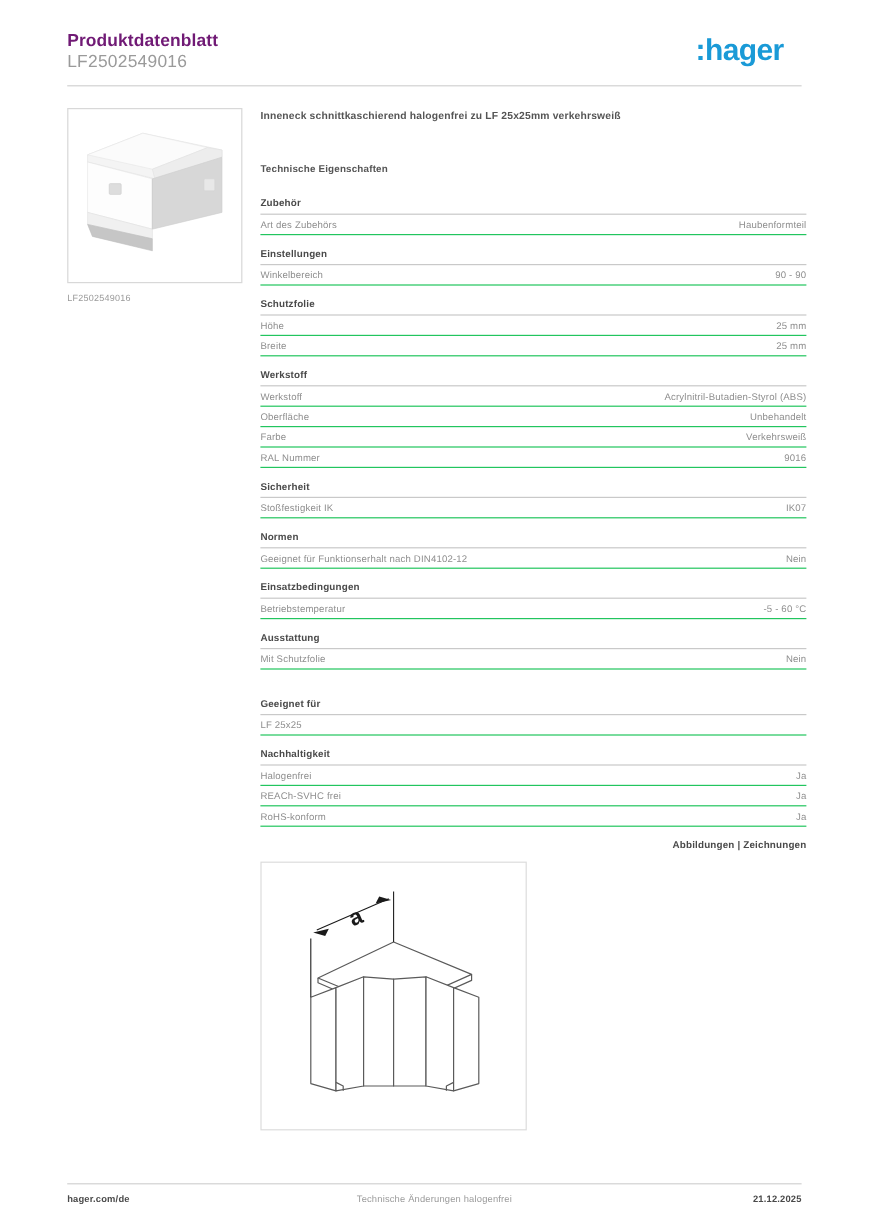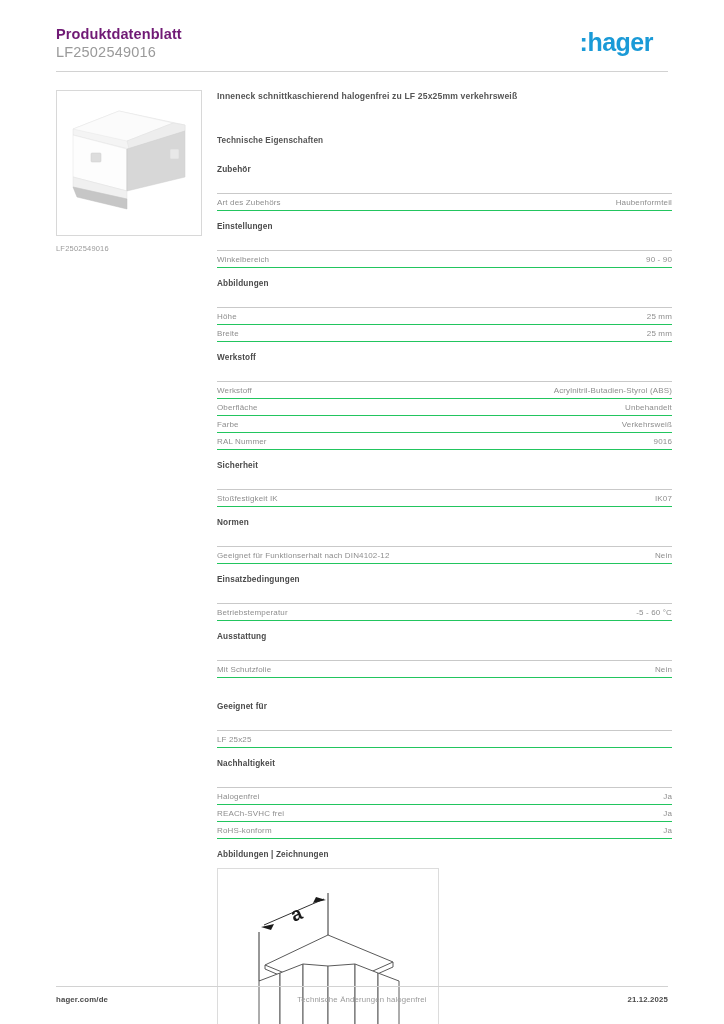--- a/index.html
+++ b/index.html
@@ -118,21 +118,21 @@
 
   
   .spec-group {
     margin-bottom: 11px;
   }
   .spec-group-title {
     font-size: 8.2px;
     font-weight: bold;
     color: #4a4a4a;
     letter-spacing: 0.15px;
-    padding-bottom: 19px;
+    padding-bottom: 4px;
     border-bottom: 1px solid #c9c9c9;
   }
   .spec-row {
     display: flex;
     justify-content: space-between;
     align-items: baseline;
     border-bottom: 1px solid #22c55e;
     padding: 4px 0 3px 0;
   }
   .spec-key {
@@ -153,20 +153,21 @@
   }
 
   
   .drawings-label {
     font-size: 8.2px;
     font-weight: bold;
     color: #4a4a4a;
     letter-spacing: 0.15px;
     margin-top: 10px;
     margin-bottom: 9px;
+    text-align: right;
   }
   .drawing-box {
     width: 222px;
     height: 224px;
     border: 1px solid #dcdcdc;
     box-sizing: border-box;
     background: #ffffff;
     position: relative;
   }
   .drawing-box svg {
@@ -274,21 +275,21 @@
           </div>
         </div>
         <div class="spec-group">
           <div class="spec-group-title">Einstellungen</div>
           <div class="spec-row">
             <div class="spec-key">Winkelbereich</div>
             <div class="spec-val">90 - 90</div>
           </div>
         </div>
         <div class="spec-group">
-          <div class="spec-group-title">Abbildungen</div>
+          <div class="spec-group-title">Schutzfolie</div>
           <div class="spec-row">
             <div class="spec-key">Höhe</div>
             <div class="spec-val">25 mm</div>
           </div>
           <div class="spec-row">
             <div class="spec-key">Breite</div>
             <div class="spec-val">25 mm</div>
           </div>
         </div>
         <div class="spec-group">

